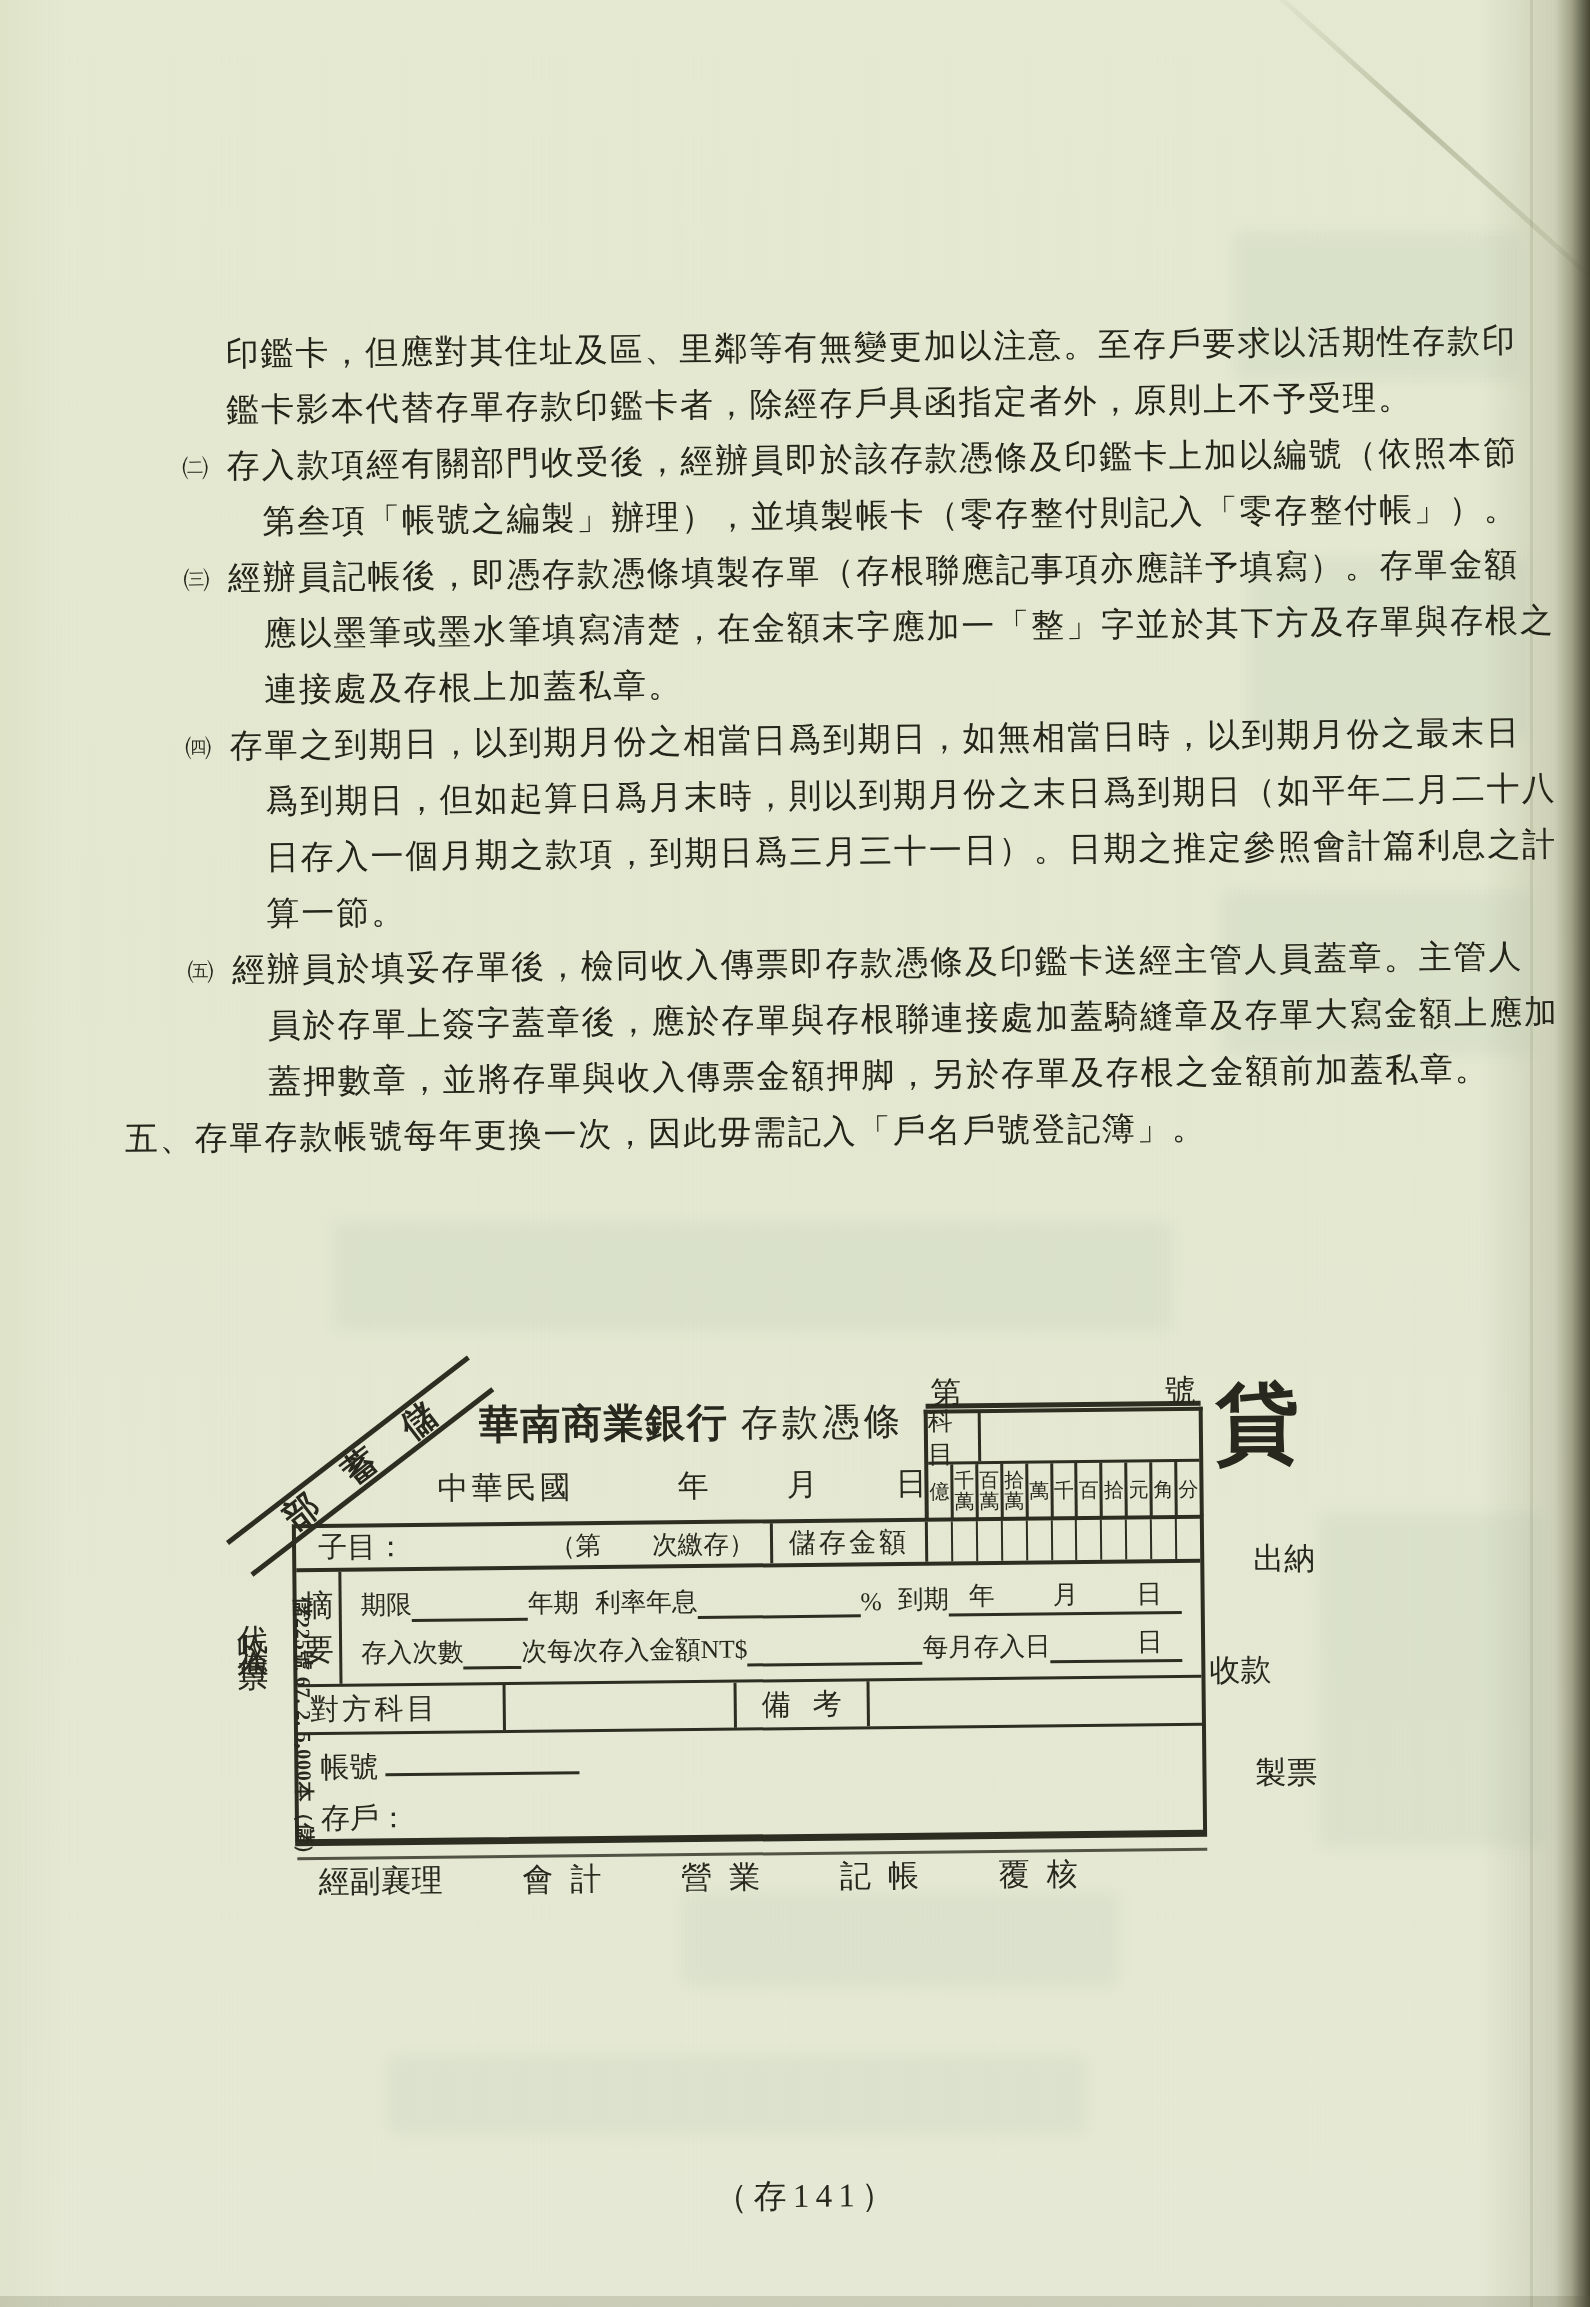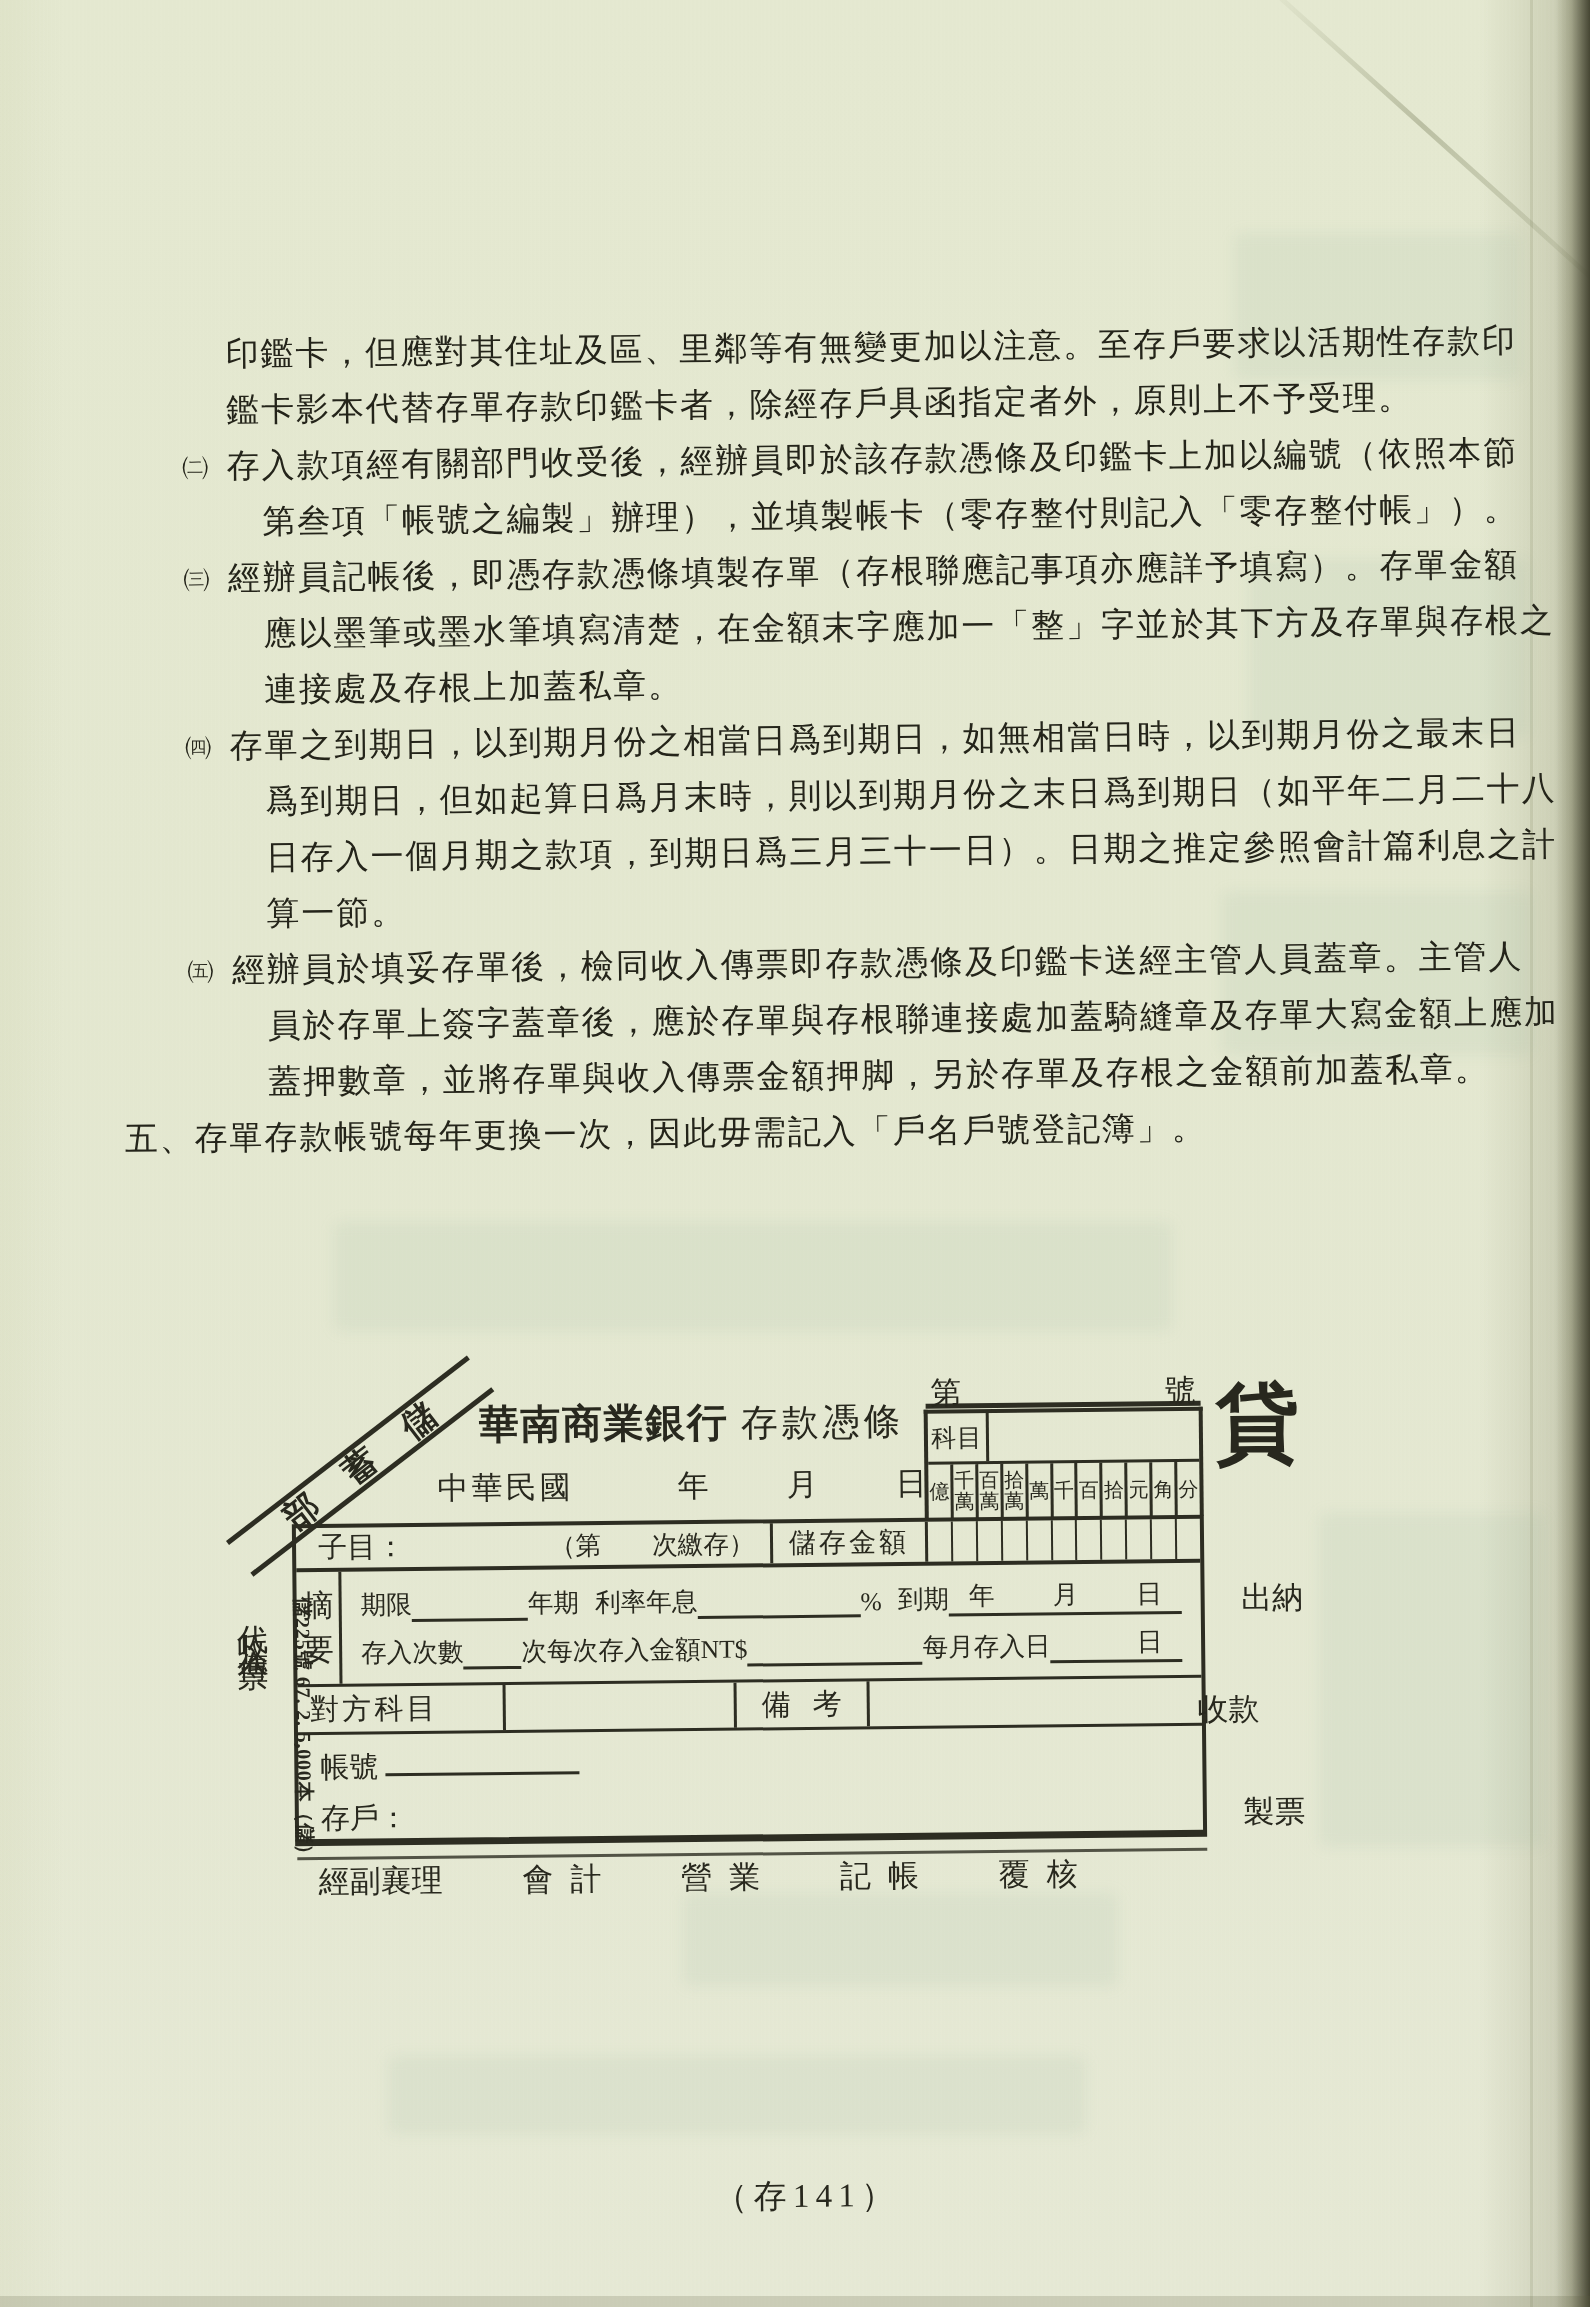--- a/index.html
+++ b/index.html
@@ -53,21 +53,21 @@
   .title .slip{font-size:37px; letter-spacing:3.9px; margin-left:12.4px;}
 
   .serial{left:922px; top:1374px; width:275px; height:36px;
     border-bottom:5.4px solid #2d2d22; display:flex; justify-content:space-between;
     font-size:31px; padding:0 4.7px;}
 
   .credit{left:1212px; top:1386px; font-size:84px; font-weight:bold; line-height:85px; letter-spacing:0;}
 
   .amt-top{left:920px; top:1411px; width:279px; border:4.7px solid #2d2d22; border-bottom:none;}
   .amt-subject{height:51px; display:flex; border-bottom:3.9px solid #2d2d22;}
-  .amt-subject .subcell{width:61px; border-right:3.9px solid #2d2d22;
+  .amt-subject .subcell{width:53px; border-right:3.9px solid #2d2d22;
     display:flex; align-items:center; justify-content:center; font-size:25px; letter-spacing:0.8px;}
   .amt-subject .subblank{flex:1;}
   .amt-heads{height:54px; display:flex;}
   .amt-heads .cell{flex:1; border-right:3.1px solid #2d2d22; display:flex; align-items:center; justify-content:center; text-align:center;}
   .amt-heads .cell:last-child{border-right:none;}
   .amt-heads .cell span{display:inline-block; max-width:23px; font-size:20px; line-height:21px; word-break:break-all;}
 
   .dateline{left:433px; top:1464px; font-size:31px; white-space:nowrap; letter-spacing:3.1px;}
   .dateline .gap1{margin-left:93px;} .dateline .gap2{margin-left:64px;}
 
@@ -95,21 +95,21 @@
 
   .row-counter{height:54px; border-bottom:3.9px solid #2d2d22; display:flex; font-size:29px;}
   .ctr-label{width:208px; border-right:3.1px solid #2d2d22; display:flex; align-items:center; padding-left:12.4px; letter-spacing:3.1px;}
   .ctr-blank1{width:231px; border-right:3.1px solid #2d2d22;}
   .ctr-remark{width:133px; border-right:3.1px solid #2d2d22; display:flex; align-items:center; justify-content:center; letter-spacing:22px; text-indent:22px;}
   .ctr-blank2{flex:1;}
 
   .row-account{flex:1; padding:11px 0 0 22px; font-size:29px;}
   .row-account .l2{margin-top:11px;}
 
-  .vlabel{width:87px; display:flex; justify-content:center; font-size:31px;margin-top:39px;}
+  .vlabel{width:87px; display:flex; justify-content:flex-end; font-size:31px;}
   .vl1{left:1223px; top:1543px;} .vl2{left:1178px; top:1654px;} .vl3{left:1223px; top:1757px;}
 
   .leftvert{left:225px; top:1595px; font-size:31px; writing-mode:vertical-rl; text-orientation:upright; letter-spacing:9.3px; height:248px;}
   .printnote{left:310px; top:1592px; transform:rotate(90deg); transform-origin:0 0;
     font-size:20px; letter-spacing:0.8px; white-space:nowrap; font-weight:bold;}
 
   .sigrow{left:310px; top:1856px; width:759px; display:flex; justify-content:space-between; font-size:31px;}
   .sigrow .sp2{letter-spacing:17px; margin-right:-17px;}
 
   .footer{left:0; top:2174px; width:100%; text-align:center; font-size:33px; letter-spacing:6.2px;}

